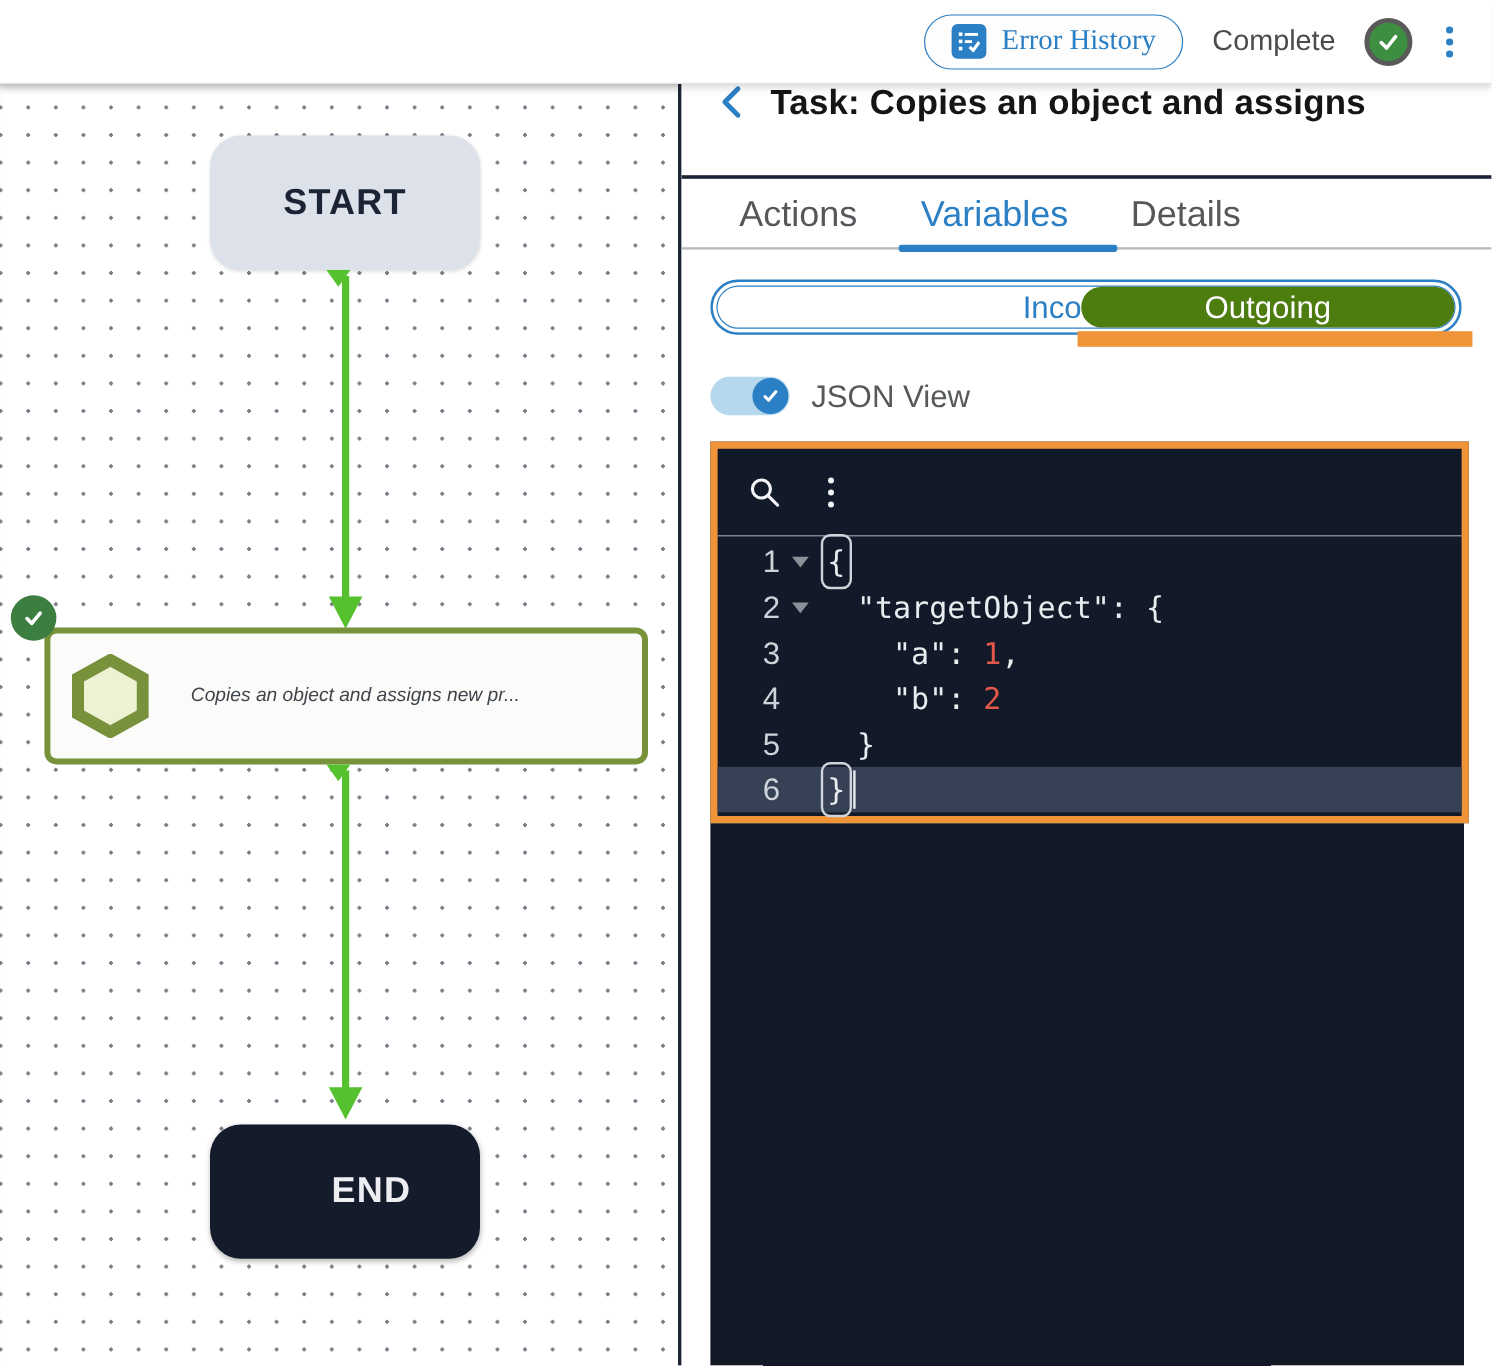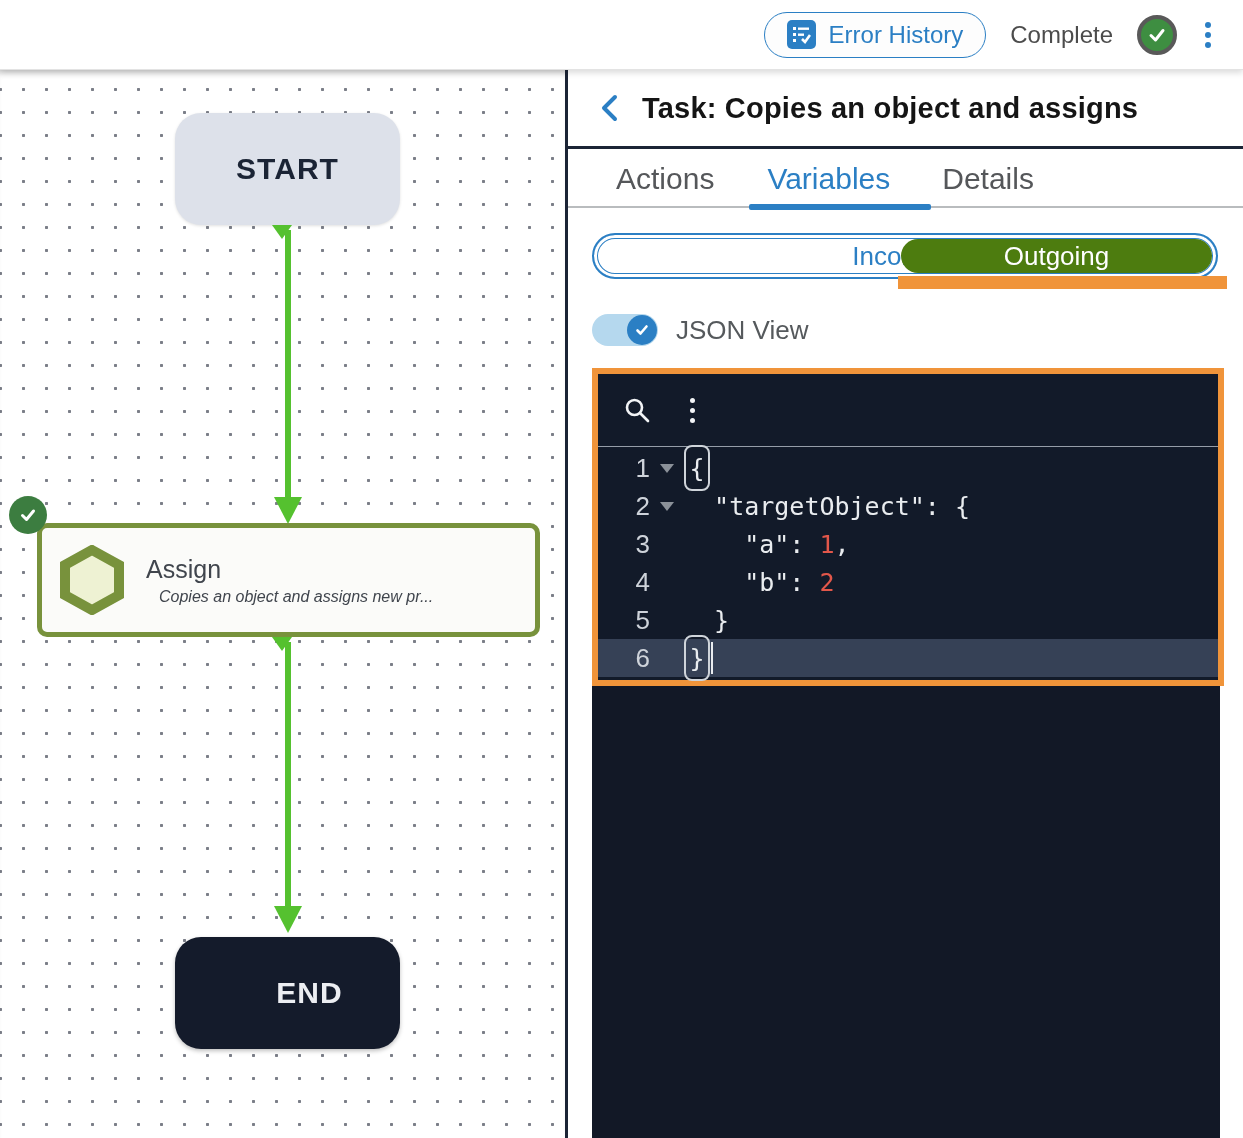--- a/index.html
+++ b/index.html
@@ -5,21 +5,21 @@
   * { margin:0; padding:0; box-sizing:border-box; }
   html,body { width:1243px; height:1138px; overflow:hidden; background:#fff;
     font-family:"Liberation Sans", sans-serif; }
   .app { position:relative; width:1243px; height:1138px; }
 
   
   .topbar { position:absolute; left:0; top:0; width:1243px; height:70px; background:#fff;
     border-bottom:1px solid #e3e3e3; box-shadow:0 3px 6px rgba(0,0,0,.14); z-index:30;
     display:flex; align-items:center; justify-content:flex-end; gap:24px; padding-right:28px; }
   .err-btn { display:flex; align-items:center; gap:13px; border:1.5px solid #2b7fc4;
-    border-radius:24px; height:46px; padding:0 22px; background:#fdfdfd; cursor:pointer; }
+    border-radius:24px; height:46px; padding:0 22px; background:#fdfdfd; cursor:pointer;font-family:Liberation Serif, serif; }
   .err-icon { width:29px; height:29px; background:#2b7fc4; border-radius:5px; display:flex;
     align-items:center; justify-content:center; }
   .err-btn span.lbl { color:#2b7fc4; font-size:24px; }
   .complete-lbl { color:#4c4c4c; font-size:24px; }
   .complete-badge { width:40px; height:40px; border-radius:50%; background:#3e8e41;
     border:4px solid #595959; display:flex; align-items:center; justify-content:center; }
   .kebab { display:flex; flex-direction:column; gap:4px; padding:4px; cursor:pointer; }
   .kebab i { width:6px; height:6px; border-radius:50%; background:#2b7fc4; display:block; }
 
   
@@ -46,21 +46,21 @@
     display:flex; align-items:center; padding-left:18px; gap:22px; }
   .hex-wrap { width:64px; height:70px; flex:0 0 auto; }
   .assign-text { display:flex; flex-direction:column; gap:4px; overflow:hidden; }
   .assign-title { font-size:25px; color:#40454d; }
   .assign-desc { font-size:16px; font-style:italic; color:#40454d; white-space:nowrap;margin-left:13px; }
   .assign-badge { position:absolute; left:9px; top:426px; width:38px; height:38px; border-radius:50%;
     background:#3c7d40; display:flex; align-items:center; justify-content:center; z-index:5; }
 
   
   .panel { position:absolute; left:568px; top:70px; width:675px; height:1068px; background:#fff; }
-  .title-row { position:absolute; left:0; top:0; width:675px; height:76px; display:flex; align-items:center; }
+  .title-row { position:absolute; left:0; top:0; width:675px; height:76px; display:flex; align-items:flex-start; }
   .back-btn { margin-left:30px; cursor:pointer; display:flex; align-items:center; }
   .panel-title { margin-left:22px; font-size:29px; font-weight:bold; color:#151515; letter-spacing:.2px; }
   .title-hr { position:absolute; left:0; top:76px; width:675px; height:3px; background:#1b2435; }
 
   .tabs { position:absolute; left:0; top:79px; width:675px; height:59px; display:flex; align-items:center; }
   .tab { font-size:30px; color:#55575a; cursor:pointer; }
   .tab.t0 { margin-left:48px; }
   .tab.t1 { margin-left:53px; color:#2b7fc4; }
   .tab.t2 { margin-left:52px; }
   .tabs-underline { position:absolute; left:0; top:136px; width:675px; height:2px; background:#b9bcbe; }
@@ -150,21 +150,20 @@
         <path d="M4.5 10.5 L8.5 14.5 L15.5 6" stroke="#fff" stroke-width="3" fill="none" stroke-linecap="round" stroke-linejoin="round"></path>
       </svg>
     </span>
     <div class="node-assign">
       <span class="hex-wrap">
         <svg width="64" height="70" viewBox="0 0 64 70">
           <polygon points="32,5 59,20 59,50 32,65 5,50 5,20" fill="#eef2d3" stroke="#78923c" stroke-width="10"></polygon>
         </svg>
       </span>
       <span class="assign-text">
-        <span class="assign-title">Assign</span>
         <span class="assign-desc">Copies an object and assigns new pr...</span>
       </span>
     </div>
 
     <span class="edge-tail" style="top:567px"></span>
     <span class="edge-line" style="top:572px; height:265px"></span>
     <span class="edge-head" style="top:836px"></span>
 
     <div class="node-end">END</div>
   </div>

